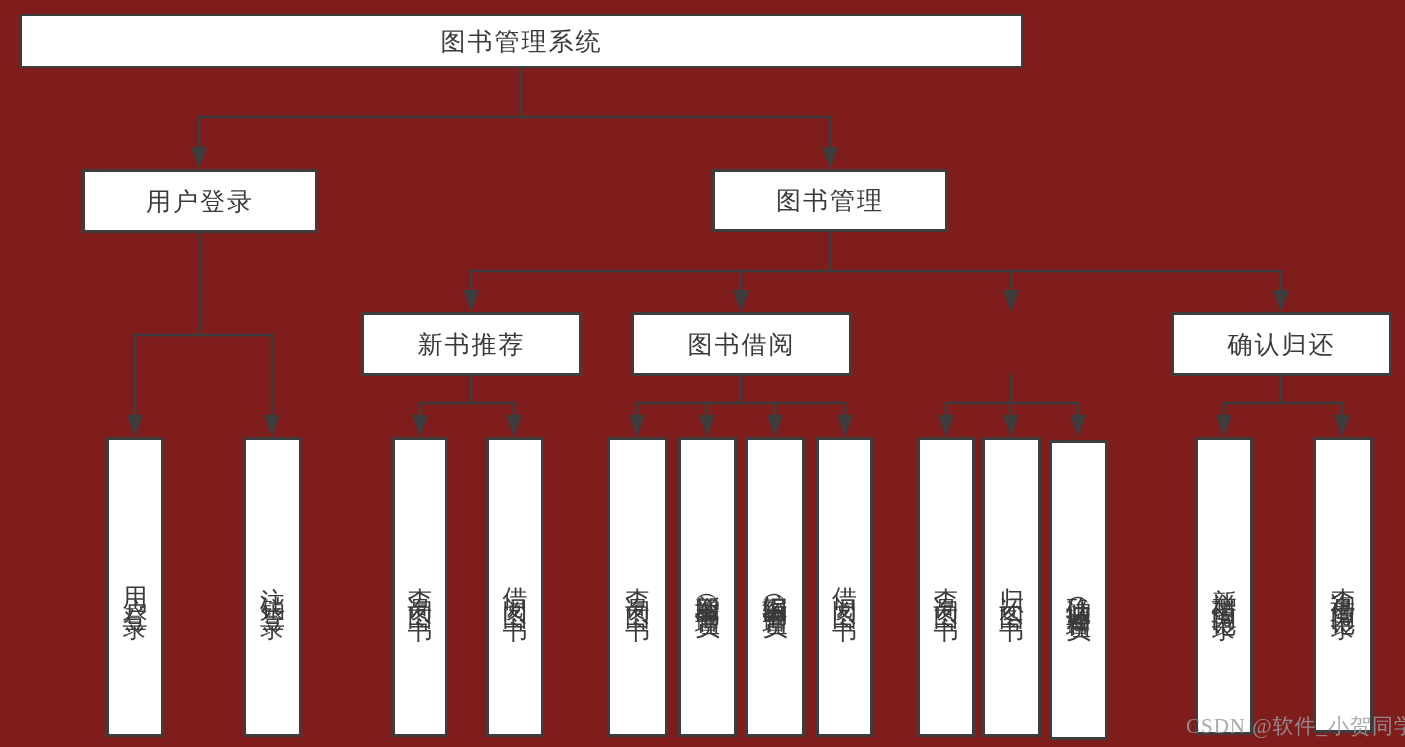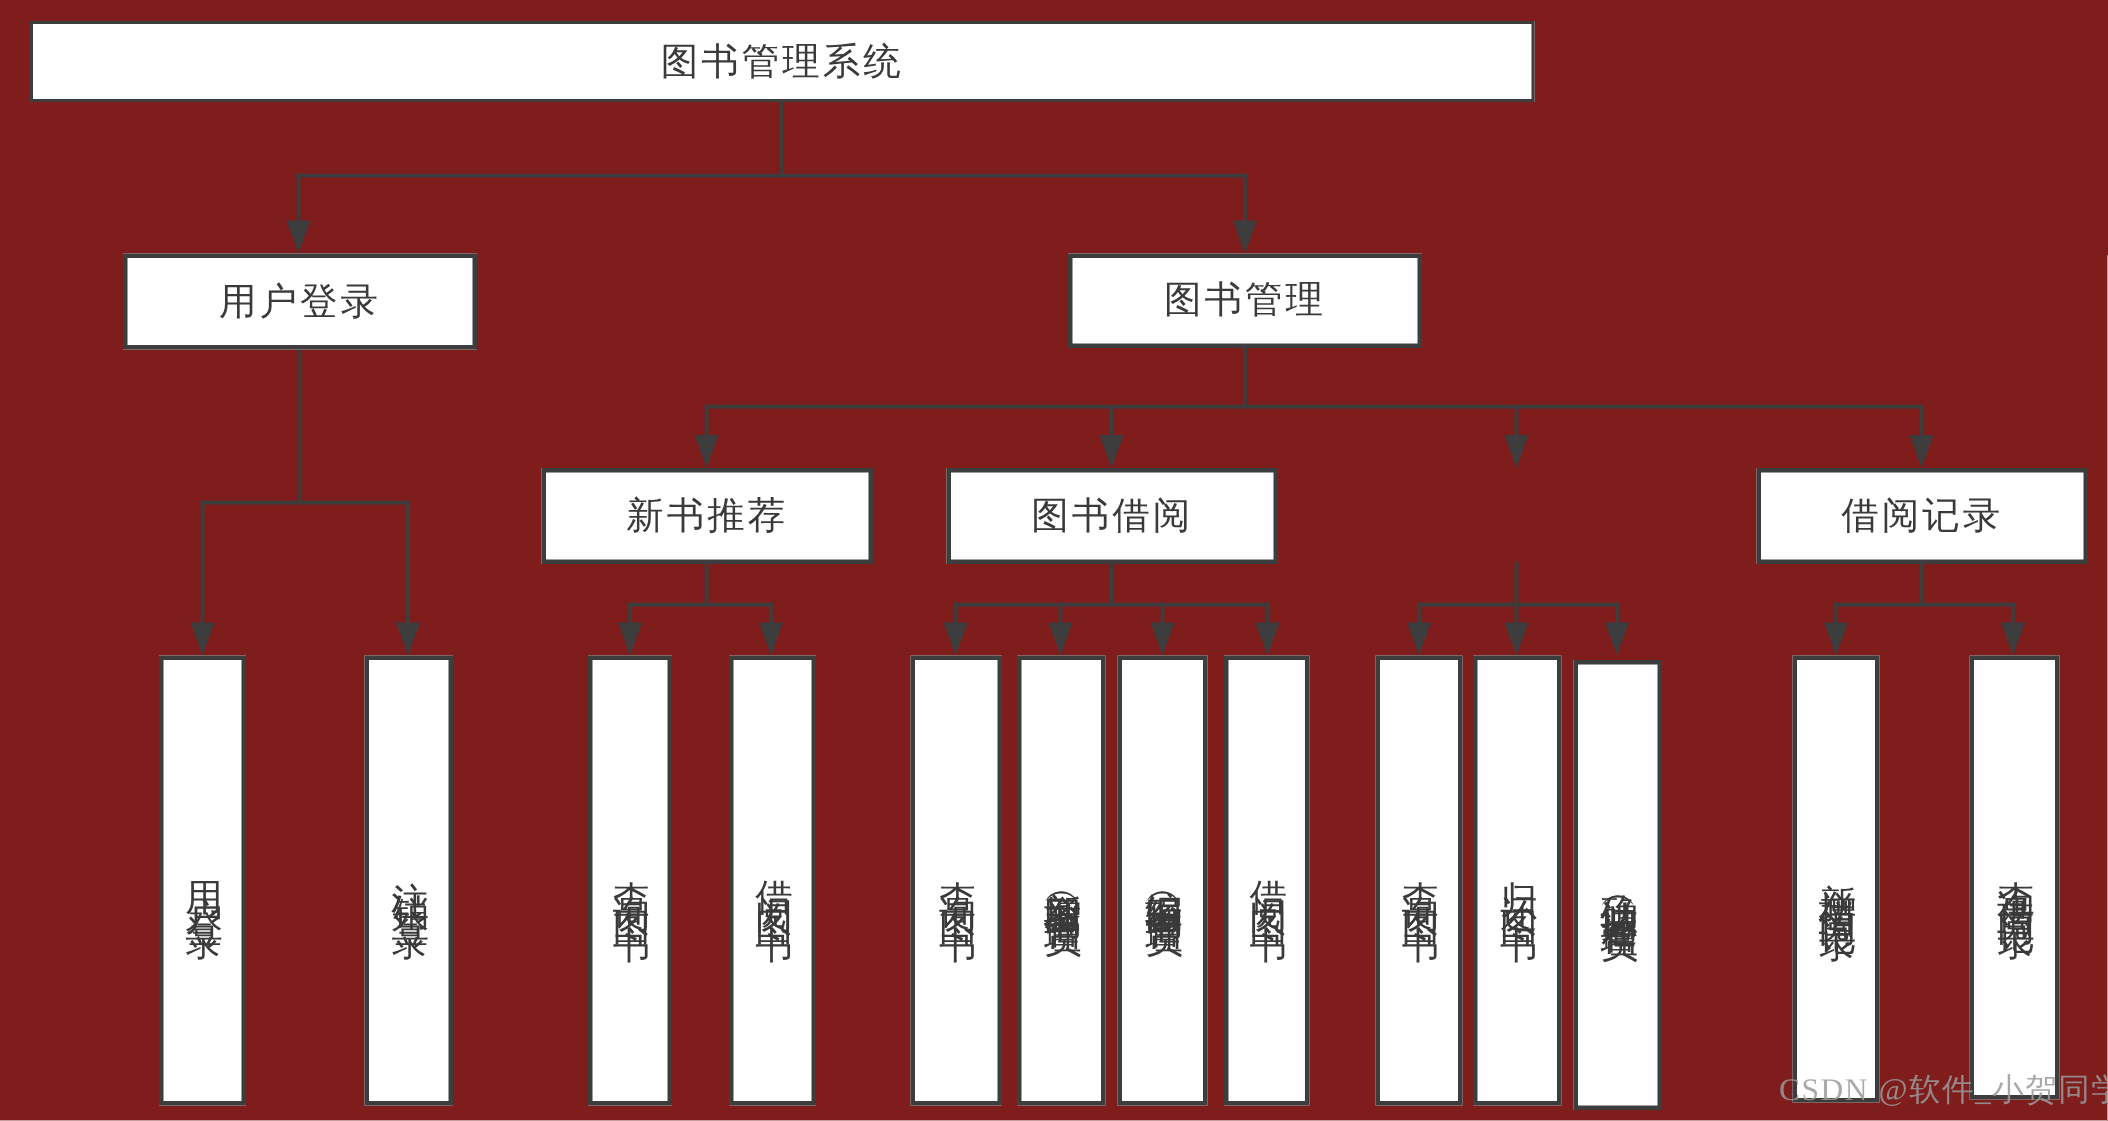--- a/index.html
+++ b/index.html
@@ -99,21 +99,21 @@
     <span class="hlabel">图书管理</span>
   </div>
 
   <div class="box" style="left:361px;top:312px;width:221px;height:64px">
     <span class="hlabel">新书推荐</span>
   </div>
   <div class="box" style="left:631px;top:312px;width:221px;height:64px">
     <span class="hlabel">图书借阅</span>
   </div>
   <div class="box" style="left:1171px;top:312px;width:221px;height:64px">
-    <span class="hlabel">借阅记录</span>
+    <span class="hlabel">确认归还</span>
   </div>
 
   <div class="box leaf" style="left:106px;top:437px;width:58px;height:300px">
     <span class="vlabel">用户登录</span>
   </div>
   <div class="box leaf" style="left:243px;top:437px;width:59px;height:300px">
     <span class="vlabel">注销登录</span>
   </div>
 
   <div class="box leaf" style="left:392px;top:437px;width:56px;height:300px">

